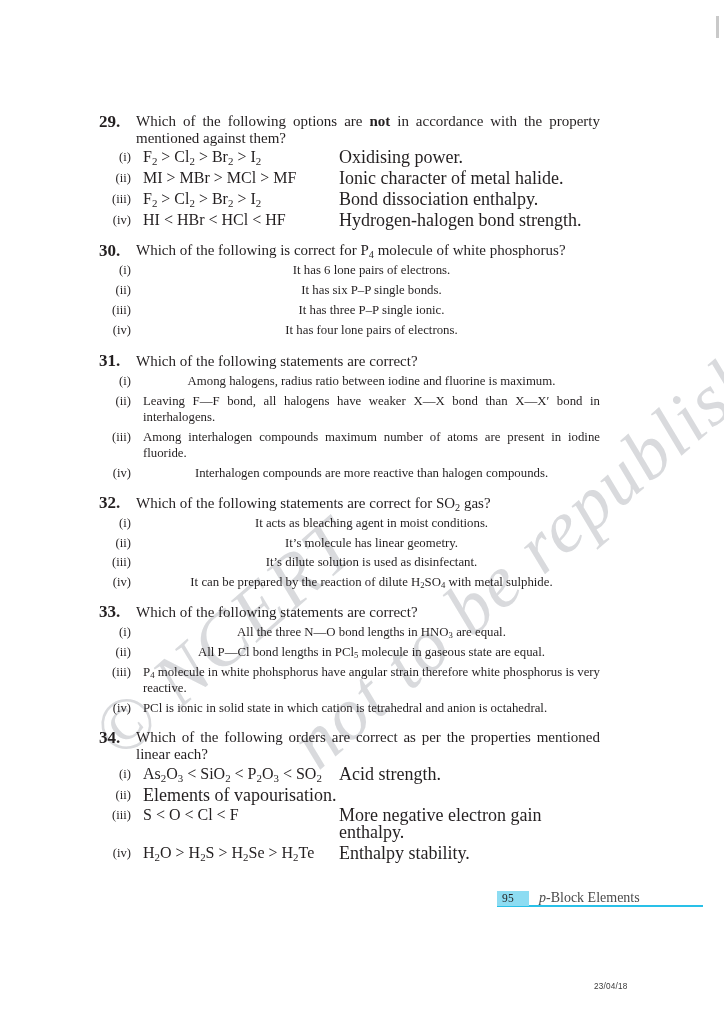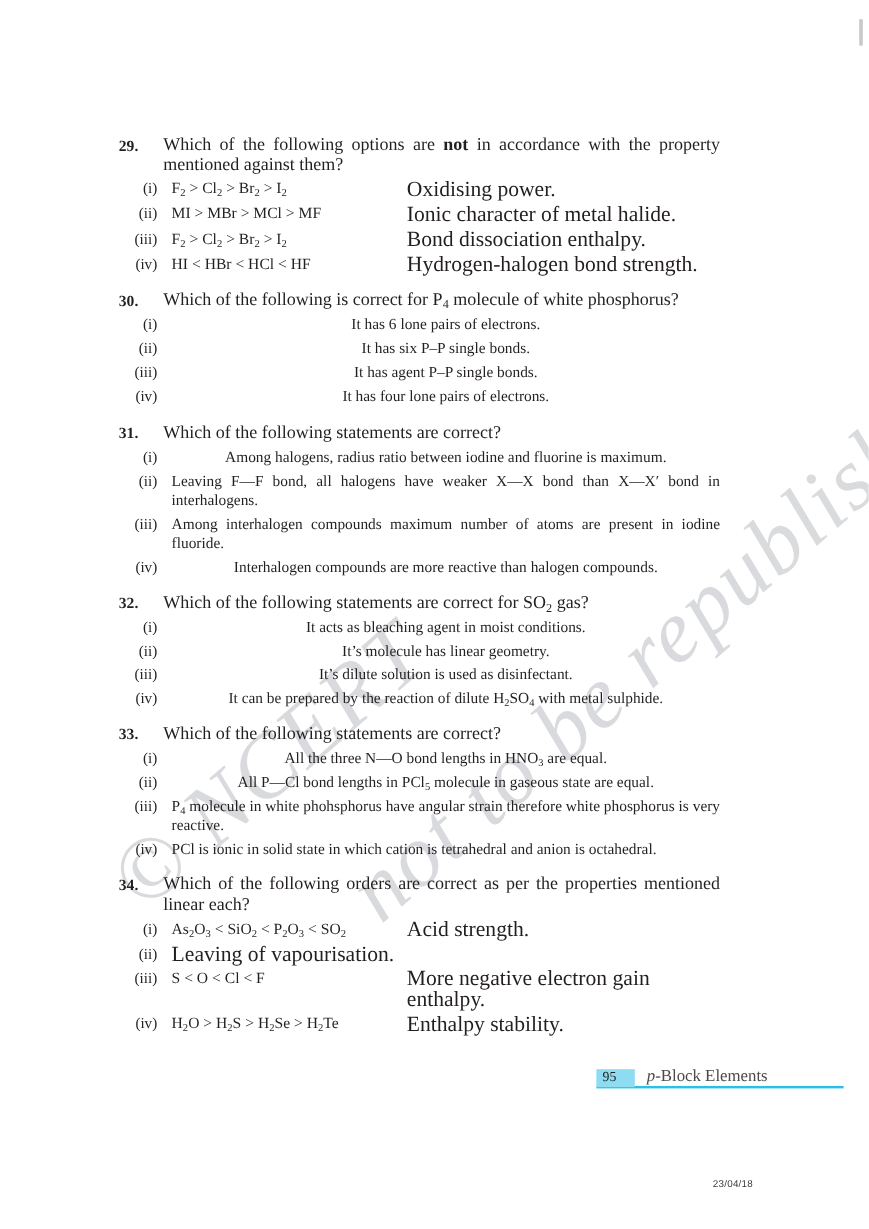--- a/index.html
+++ b/index.html
@@ -82,21 +82,21 @@
   .question {
     margin-bottom: 12px;
   }
   .q-head {
     display: flex;
     align-items: flex-start;
   }
   .q-num {
     flex: 0 0 37px;
     font-weight: bold;
-    font-size: 13px;
+    font-size: 17px;
     line-height: 16.6px;
     padding-top: 0.5px;
   }
   .q-stem {
     flex: 1 1 auto;
     font-size: 15px;
     line-height: 16.6px;
     text-align: justify;
     text-justify: inter-word;
   }
@@ -128,21 +128,21 @@
   }
   .opt-body.nojust { text-align: center; }
 
   
   .opt-two {
     display: flex;
     flex: 1 1 auto;
   }
   .opt-formula {
     flex: 0 0 196px;
-    font-size: 13px;
+    font-size: 16px;
     line-height: 16.4px;
   }
   .opt-prop {
     flex: 1 1 auto;
     font-size: 18px;
     line-height: 16.4px;
   }
 
   sub {
     font-size: 0.68em;
@@ -276,21 +276,21 @@
           <div class="opt">
             <div class="opt-rn">(i)</div>
             <div class="opt-body nojust">It has 6 lone pairs of electrons.</div>
           </div>
           <div class="opt">
             <div class="opt-rn">(ii)</div>
             <div class="opt-body nojust">It has six P–P single bonds.</div>
           </div>
           <div class="opt">
             <div class="opt-rn">(iii)</div>
-            <div class="opt-body nojust">It has agent P–P single bonds.</div>
+            <div class="opt-body nojust">It has three P–P single ionic.</div>
           </div>
           <div class="opt">
             <div class="opt-rn">(iv)</div>
             <div class="opt-body nojust">It has four lone pairs of electrons.</div>
           </div>
         </div>
       </div>
       <div class="question q31">
         <div class="q-head">
           <div class="q-num">31.</div>
@@ -372,21 +372,21 @@
           <div class="opt">
             <div class="opt-rn">(i)</div>
             <div class="opt-two">
               <div class="opt-formula">As<sub>2</sub>O<sub>3</sub> &lt; SiO<sub>2</sub> &lt; P<sub>2</sub>O<sub>3</sub> &lt; SO<sub>2</sub></div>
               <div class="opt-prop">Acid strength.</div>
             </div>
           </div>
           <div class="opt">
             <div class="opt-rn">(ii)</div>
             <div class="opt-two">
-              <div class="opt-prop">Leaving of vapourisation.</div>
+              <div class="opt-prop">Elements of vapourisation.</div>
             </div>
           </div>
           <div class="opt">
             <div class="opt-rn">(iii)</div>
             <div class="opt-two">
               <div class="opt-formula">S &lt; O &lt; Cl &lt; F</div>
               <div class="opt-prop">More negative electron gain enthalpy.</div>
             </div>
           </div>
           <div class="opt">

